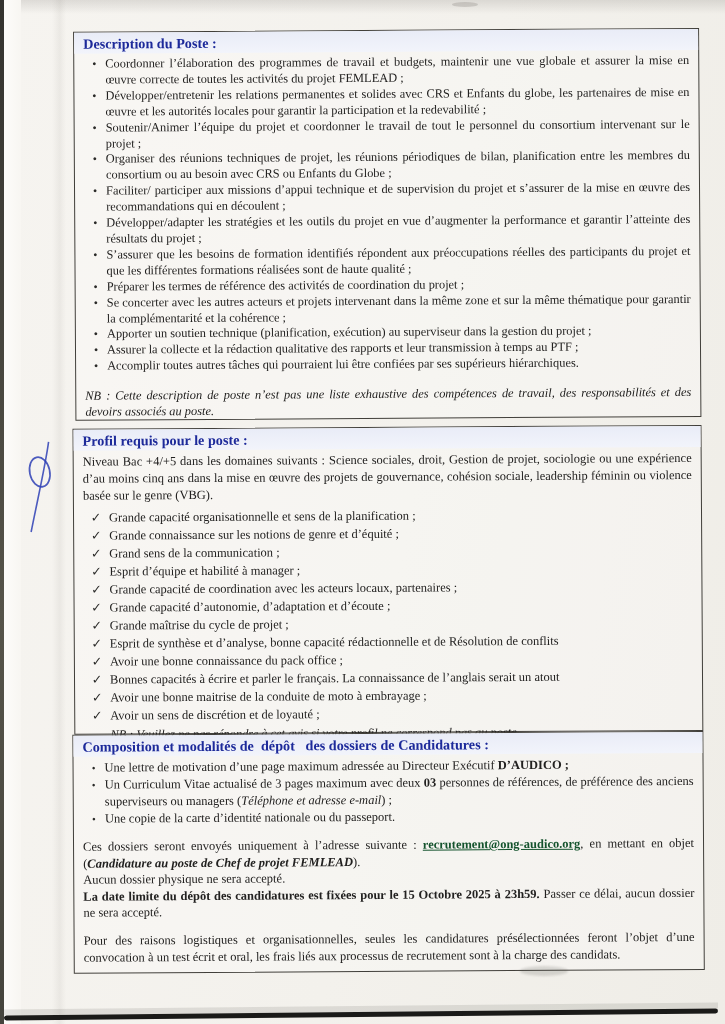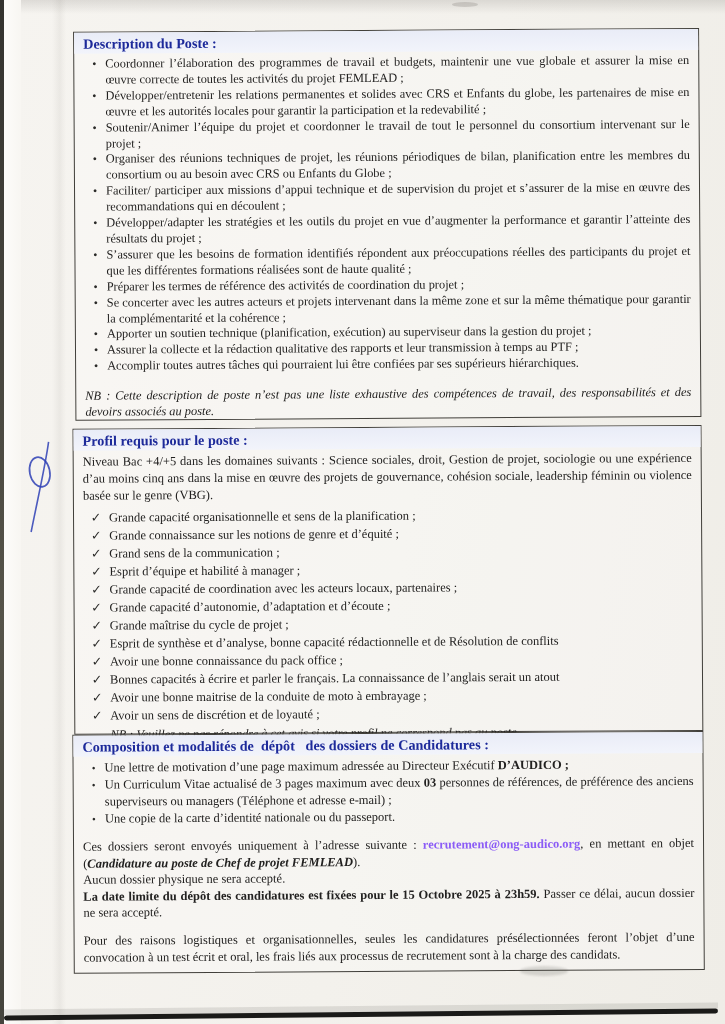--- a/index.html
+++ b/index.html
@@ -55,23 +55,23 @@
 
   .nb{font-style:italic;font-size:12.4px;line-height:16.3px;text-align:justify;}
   .nb-desc{margin-top:13px;}
   .nb-profil{margin:2px 0 0 26px;text-align:left;}
 
   .co-list .tx{font-size:12.5px;line-height:17px;}
   .co-list .mk{line-height:17px;font-size:11px;}
   .para{font-size:12.5px;line-height:16.6px;text-align:justify;margin:0;}
   .gap{height:11px;}
   b,.bold{font-weight:700;}
-  .it{}
+  .it{font-style:italic;}
   .bi{font-weight:700;font-style:italic;}
-  .email{color:#8b5cf6;font-weight:700;}
+  .email{color:#14532d;font-weight:700;text-decoration:underline;}
 
   .handwriting{position:absolute;left:24px;top:436px;}
 </style>
 </head>
 <body>
 
 <div class="edge-top"></div>
 <div class="edge-left-white"></div>
 <div class="edge-left-dark"></div>
 <div class="crease"></div>

